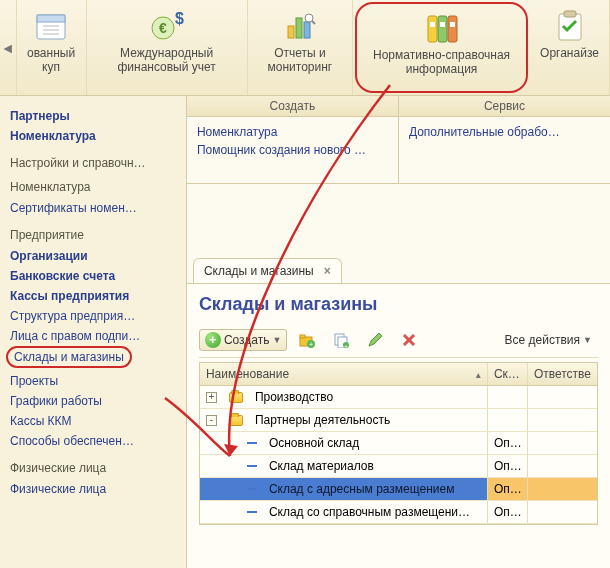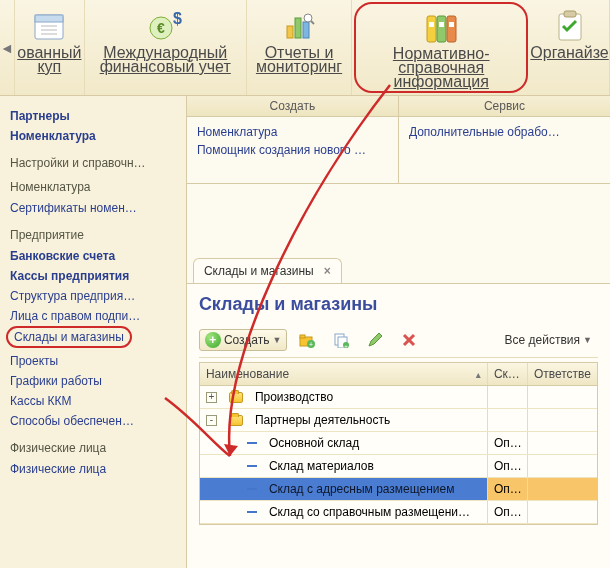--- a/index.html
+++ b/index.html
@@ -35,21 +35,21 @@
     justify-content: flex-start;
     padding: 6px 8px 4px;
     border-right: 1px solid #e6dcb8;
     text-align: center;
     color: #4a4a4a;
     position: relative;
     min-width: 80px;
   }
   .topitem.narrow { min-width: 70px; }
   .topitem .icon-box { height: 40px; display:flex; align-items:center; justify-content:center; }
-  .topitem .label { font-size: 16px; line-height: 14px; text-decoration: underline; }
+  .topitem .label { font-size: 12px; line-height: 14px; }
   .topitem.highlight {
     border: 2px solid #cf2a2a;
     border-radius: 18px;
     padding: 4px 6px 2px;
     margin: 2px 2px;
   }
 
   .main {
     display: flex;
     height: calc(568px - 96px);
@@ -312,20 +312,21 @@
   <div class="sidebar">
     <div class="sb-item bold">Партнеры</div>
     <div class="sb-item bold">Номенклатура</div>
 
     <div class="sb-group-title">Настройки и справочн…</div>
 
     <div class="sb-group-title">Номенклатура</div>
     <div class="sb-item">Сертификаты номен…</div>
 
     <div class="sb-group-title">Предприятие</div>
+    <div class="sb-item bold">Организации</div>
     <div class="sb-item bold">Банковские счета</div>
     <div class="sb-item bold">Кассы предприятия</div>
     <div class="sb-item">Структура предприя…</div>
     <div class="sb-item">Лица с правом подпи…</div>
     <div><span class="sb-item highlight">Склады и магазины</span></div>
     <div class="sb-item">Проекты</div>
     <div class="sb-item">Графики работы</div>
     <div class="sb-item">Кассы ККМ</div>
     <div class="sb-item">Способы обеспечен…</div>
 

